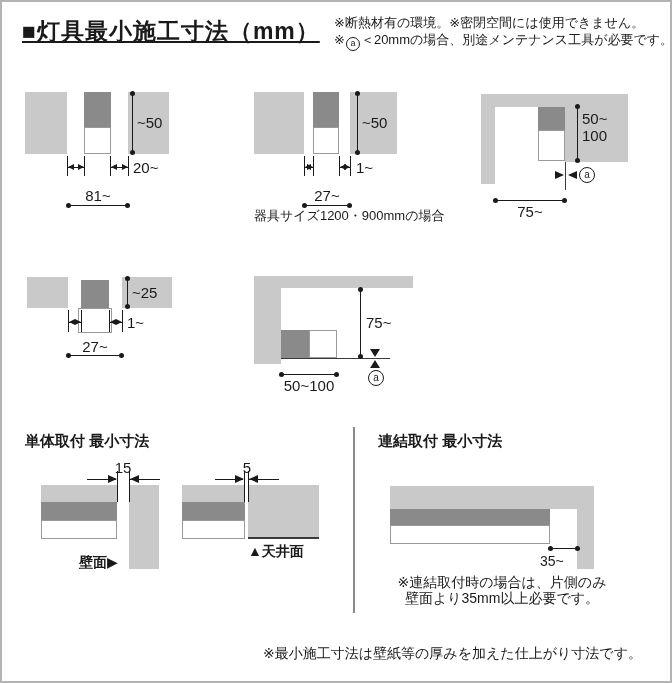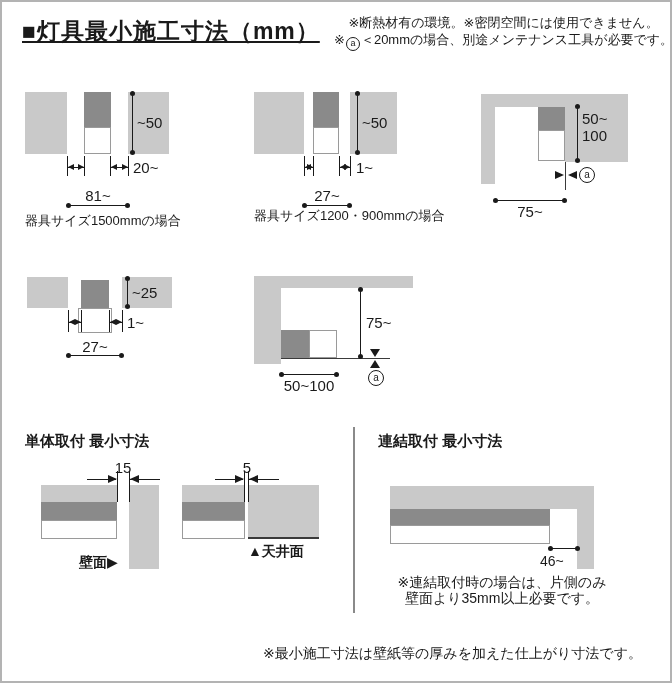--- a/index.html
+++ b/index.html
@@ -34,21 +34,21 @@
   .arrL{position:absolute;width:0;height:0;border-top:4px solid transparent;border-bottom:4px solid transparent;border-right:9px solid #1a1a1a;}
   .arrD{position:absolute;width:0;height:0;border-left:5px solid transparent;border-right:5px solid transparent;border-top:8px solid #1a1a1a;}
   .arrU{position:absolute;width:0;height:0;border-left:5px solid transparent;border-right:5px solid transparent;border-bottom:8px solid #1a1a1a;}
   
   .circa{position:absolute;width:14px;height:14px;border:1px solid #1a1a1a;border-radius:50%;background:#fff;
          display:flex;align-items:center;justify-content:center;font-size:10px;line-height:1;}
   .circa-in{display:inline-flex;width:12px;height:12px;border:1px solid #1a1a1a;border-radius:50%;
          align-items:center;justify-content:center;font-size:9px;line-height:1;vertical-align:-2px;margin:0 1px;}
   
   .title{position:absolute;font-size:23px;font-weight:bold;letter-spacing:1px;white-space:nowrap;text-decoration:underline;}
-  .notes{position:absolute;font-size:13px;line-height:17px;white-space:nowrap;text-align:center;}
+  .notes{position:absolute;font-size:13px;line-height:17px;white-space:nowrap;}
   .dim{position:absolute;font-size:15px;white-space:nowrap;}
   .dimc{position:absolute;font-size:15px;text-align:center;white-space:nowrap;}
   .dimsm{position:absolute;font-size:14px;line-height:17px;white-space:nowrap;}
   .cap{position:absolute;font-size:13px;white-space:nowrap;}
   .sect{position:absolute;font-size:15px;font-weight:bold;white-space:nowrap;}
   .surf{position:absolute;font-size:14px;font-weight:bold;white-space:nowrap;}
   .note2{position:absolute;font-size:14px;line-height:16px;text-align:center;white-space:nowrap;}
   .foot{position:absolute;font-size:14px;text-align:right;white-space:nowrap;}
 </style>
 </head>
@@ -70,21 +70,20 @@
   <div class="dim" style="left:135px;top:112px;">~50</div>
   <div class="tick" style="left:65px;top:154px;height:20px;"></div>
   <div class="tick" style="left:82px;top:154px;height:20px;"></div>
   <div class="tick" style="left:108px;top:154px;height:20px;"></div>
   <div class="tick" style="left:126px;top:154px;height:20px;"></div>
   <div class="gapdim" style="left:66px;top:165px;width:16px;"></div>
   <div class="gapdim" style="left:109px;top:165px;width:17px;"></div>
   <div class="dim" style="left:131px;top:157px;">20~</div>
   <div class="dimdots" style="left:66px;top:203px;width:60px;"></div>
   <div class="dimc" style="left:66px;top:185px;width:60px;">81~</div>
-  <div class="cap" style="left:23px;top:210px;">器具サイズ1500mmの場合</div>
 
   <div class="slab" style="left:252px;top:90px;width:50px;height:62px;"></div>
   <div class="slab" style="left:348px;top:90px;width:47px;height:62px;"></div>
   <div class="lamp" style="left:311px;top:90px;width:26px;height:35px;"></div>
   <div class="wbox" style="left:311px;top:125px;width:26px;height:27px;"></div>
   <div class="vdimdots" style="left:355px;top:91px;height:60px;"></div>
   <div class="dim" style="left:360px;top:112px;">~50</div>
   <div class="tick" style="left:302px;top:154px;height:20px;"></div>
   <div class="tick" style="left:311px;top:154px;height:20px;"></div>
   <div class="tick" style="left:337px;top:154px;height:20px;"></div>
@@ -171,21 +170,21 @@
   <div class="dimc" style="left:226px;top:457px;width:38px;">5</div>
   <div class="surf" style="left:246px;top:541px;">▲天井面</div>
 
   <div class="gline" style="left:351px;top:425px;width:2px;height:186px;background:#8a8a8a;"></div>
   <div class="sect" style="left:376px;top:430px;">連結取付 最小寸法</div>
   <div class="slab" style="left:388px;top:484px;width:204px;height:23px;"></div>
   <div class="slab" style="left:575px;top:507px;width:17px;height:60px;"></div>
   <div class="lamp" style="left:388px;top:507px;width:160px;height:16px;"></div>
   <div class="wbox" style="left:388px;top:523px;width:160px;height:19px;"></div>
   <div class="dimdots" style="left:548px;top:546px;width:28px;"></div>
-  <div class="dimsm" style="left:538px;top:551px;">46~</div>
+  <div class="dimsm" style="left:538px;top:551px;">35~</div>
   <div class="note2" style="left:365px;top:572px;width:270px;">
     <div>※連結取付時の場合は、片側のみ</div>
     <div>壁面より35mm以上必要です。</div>
   </div>
 
   <div class="foot" style="left:238px;top:643px;width:402px;">※最小施工寸法は壁紙等の厚みを加えた仕上がり寸法です。</div>
 
 </div>
 
 </body></html>

